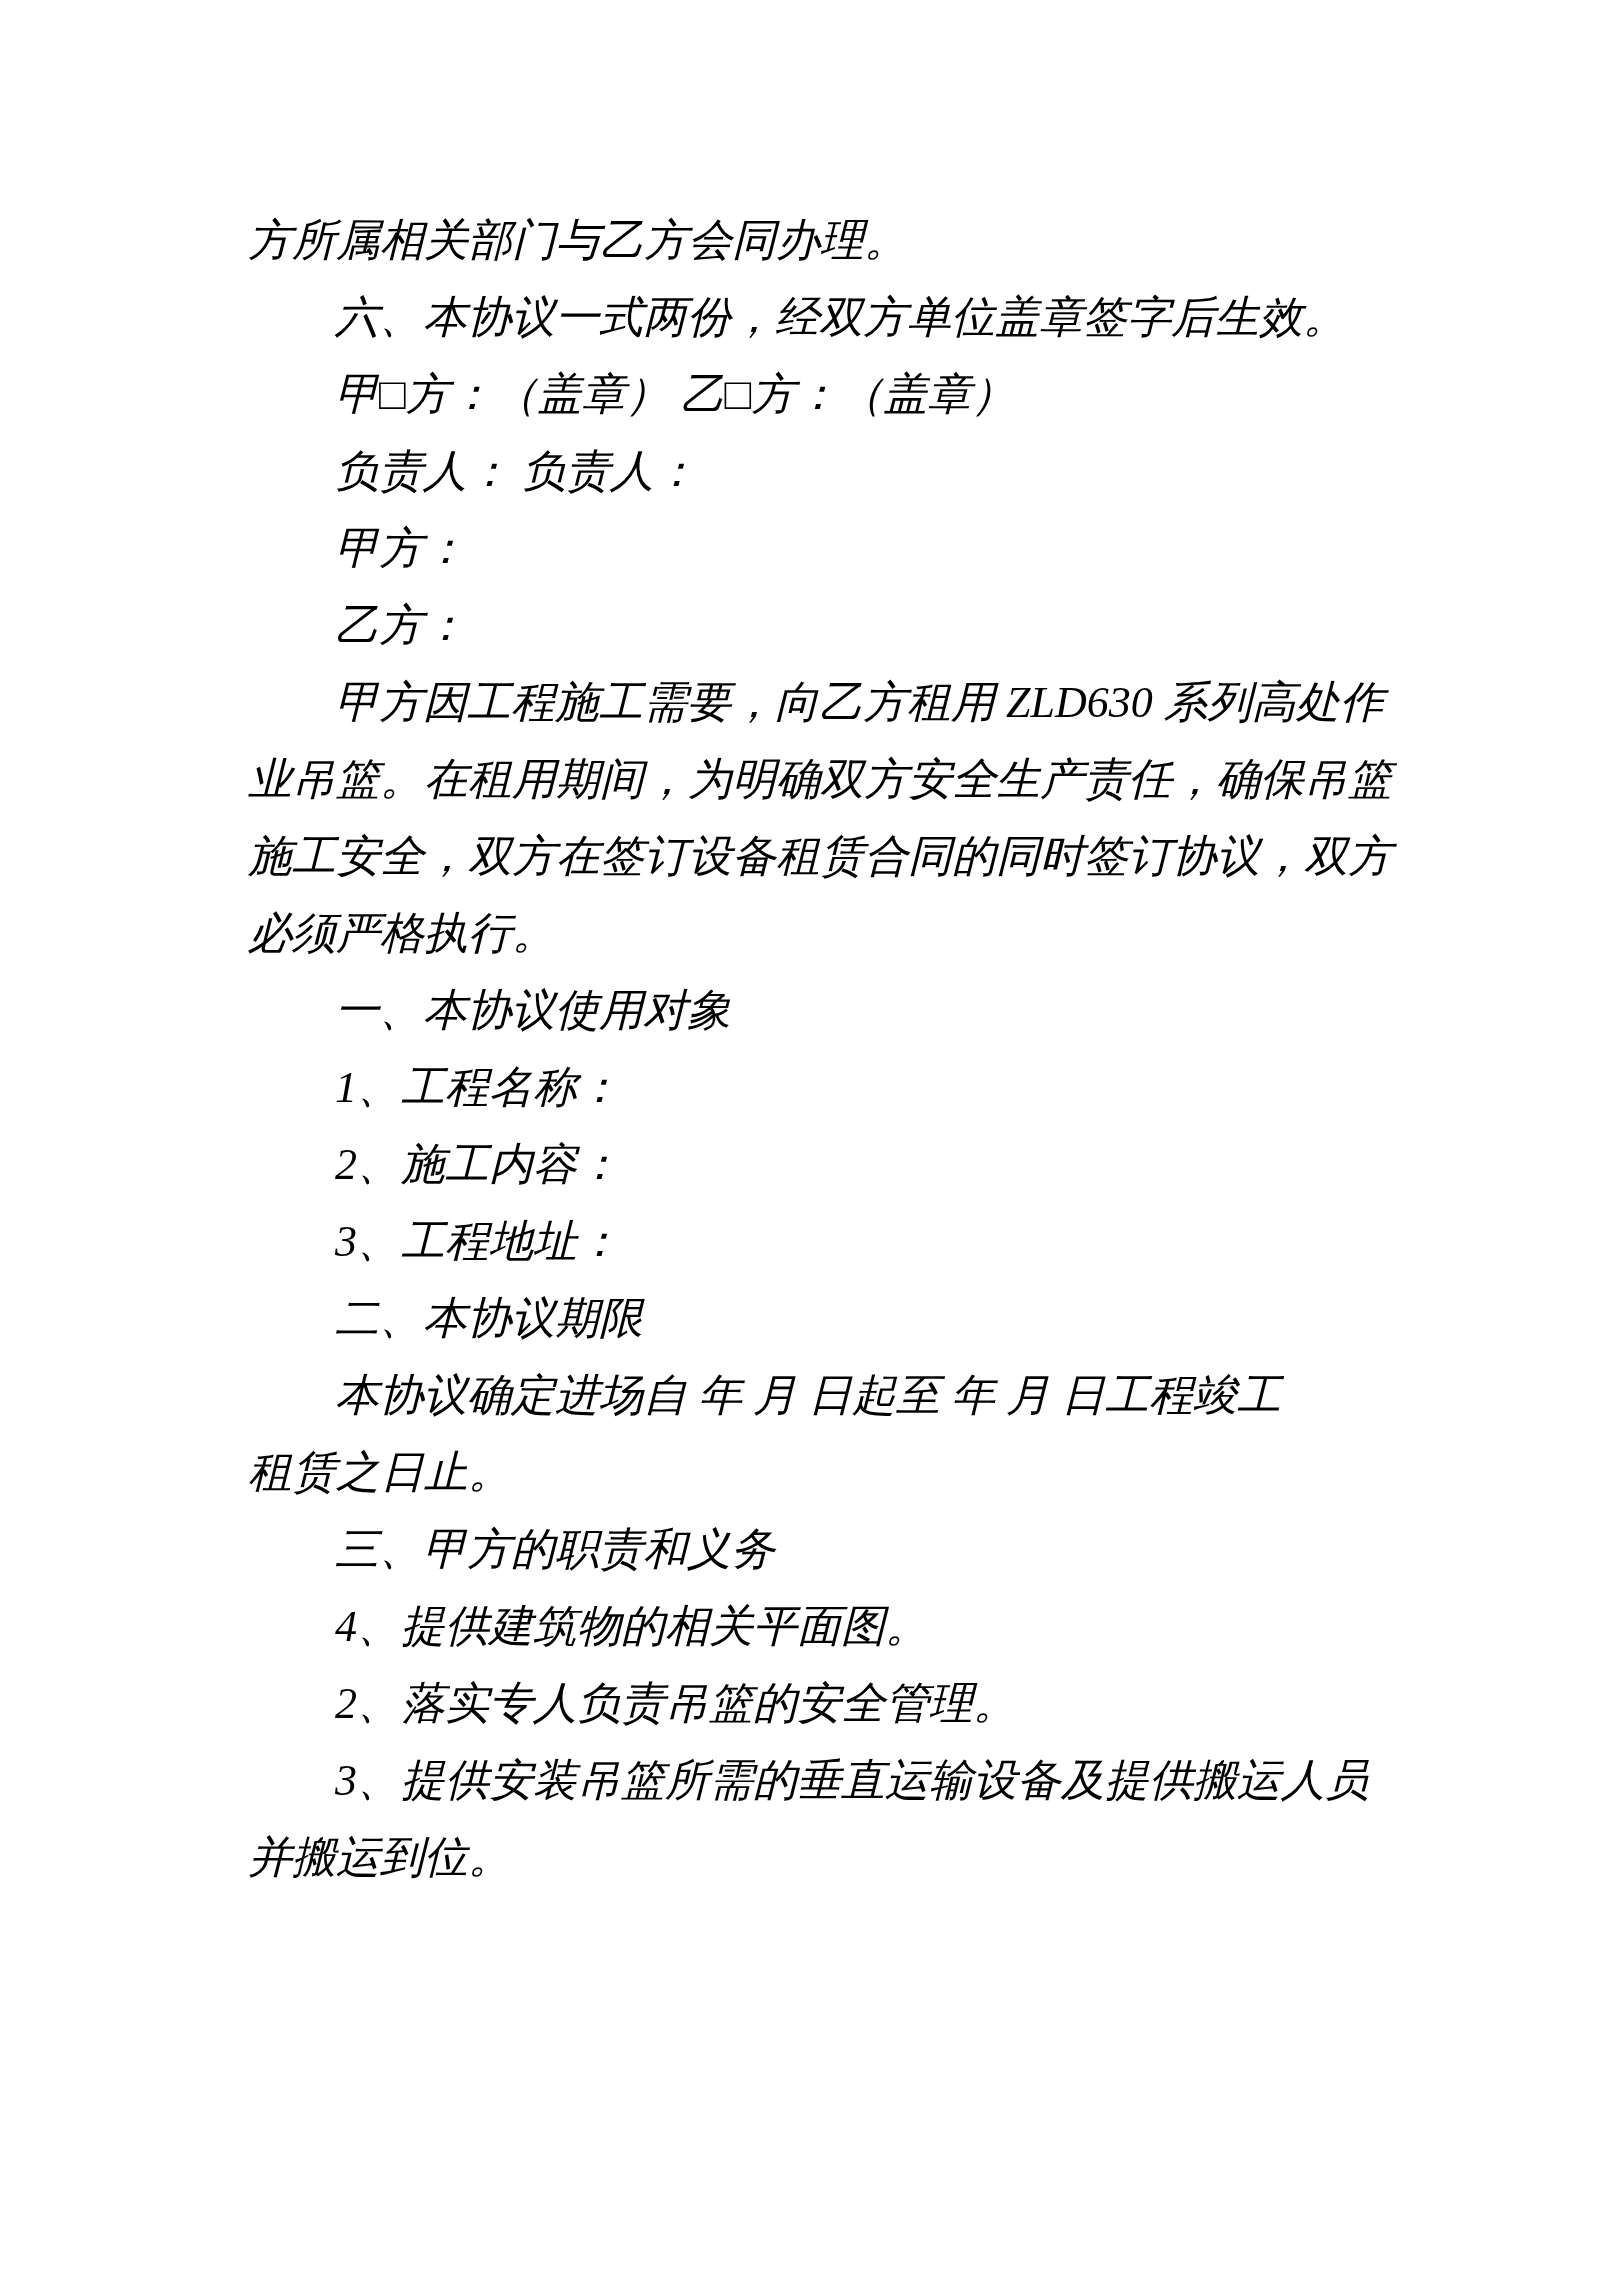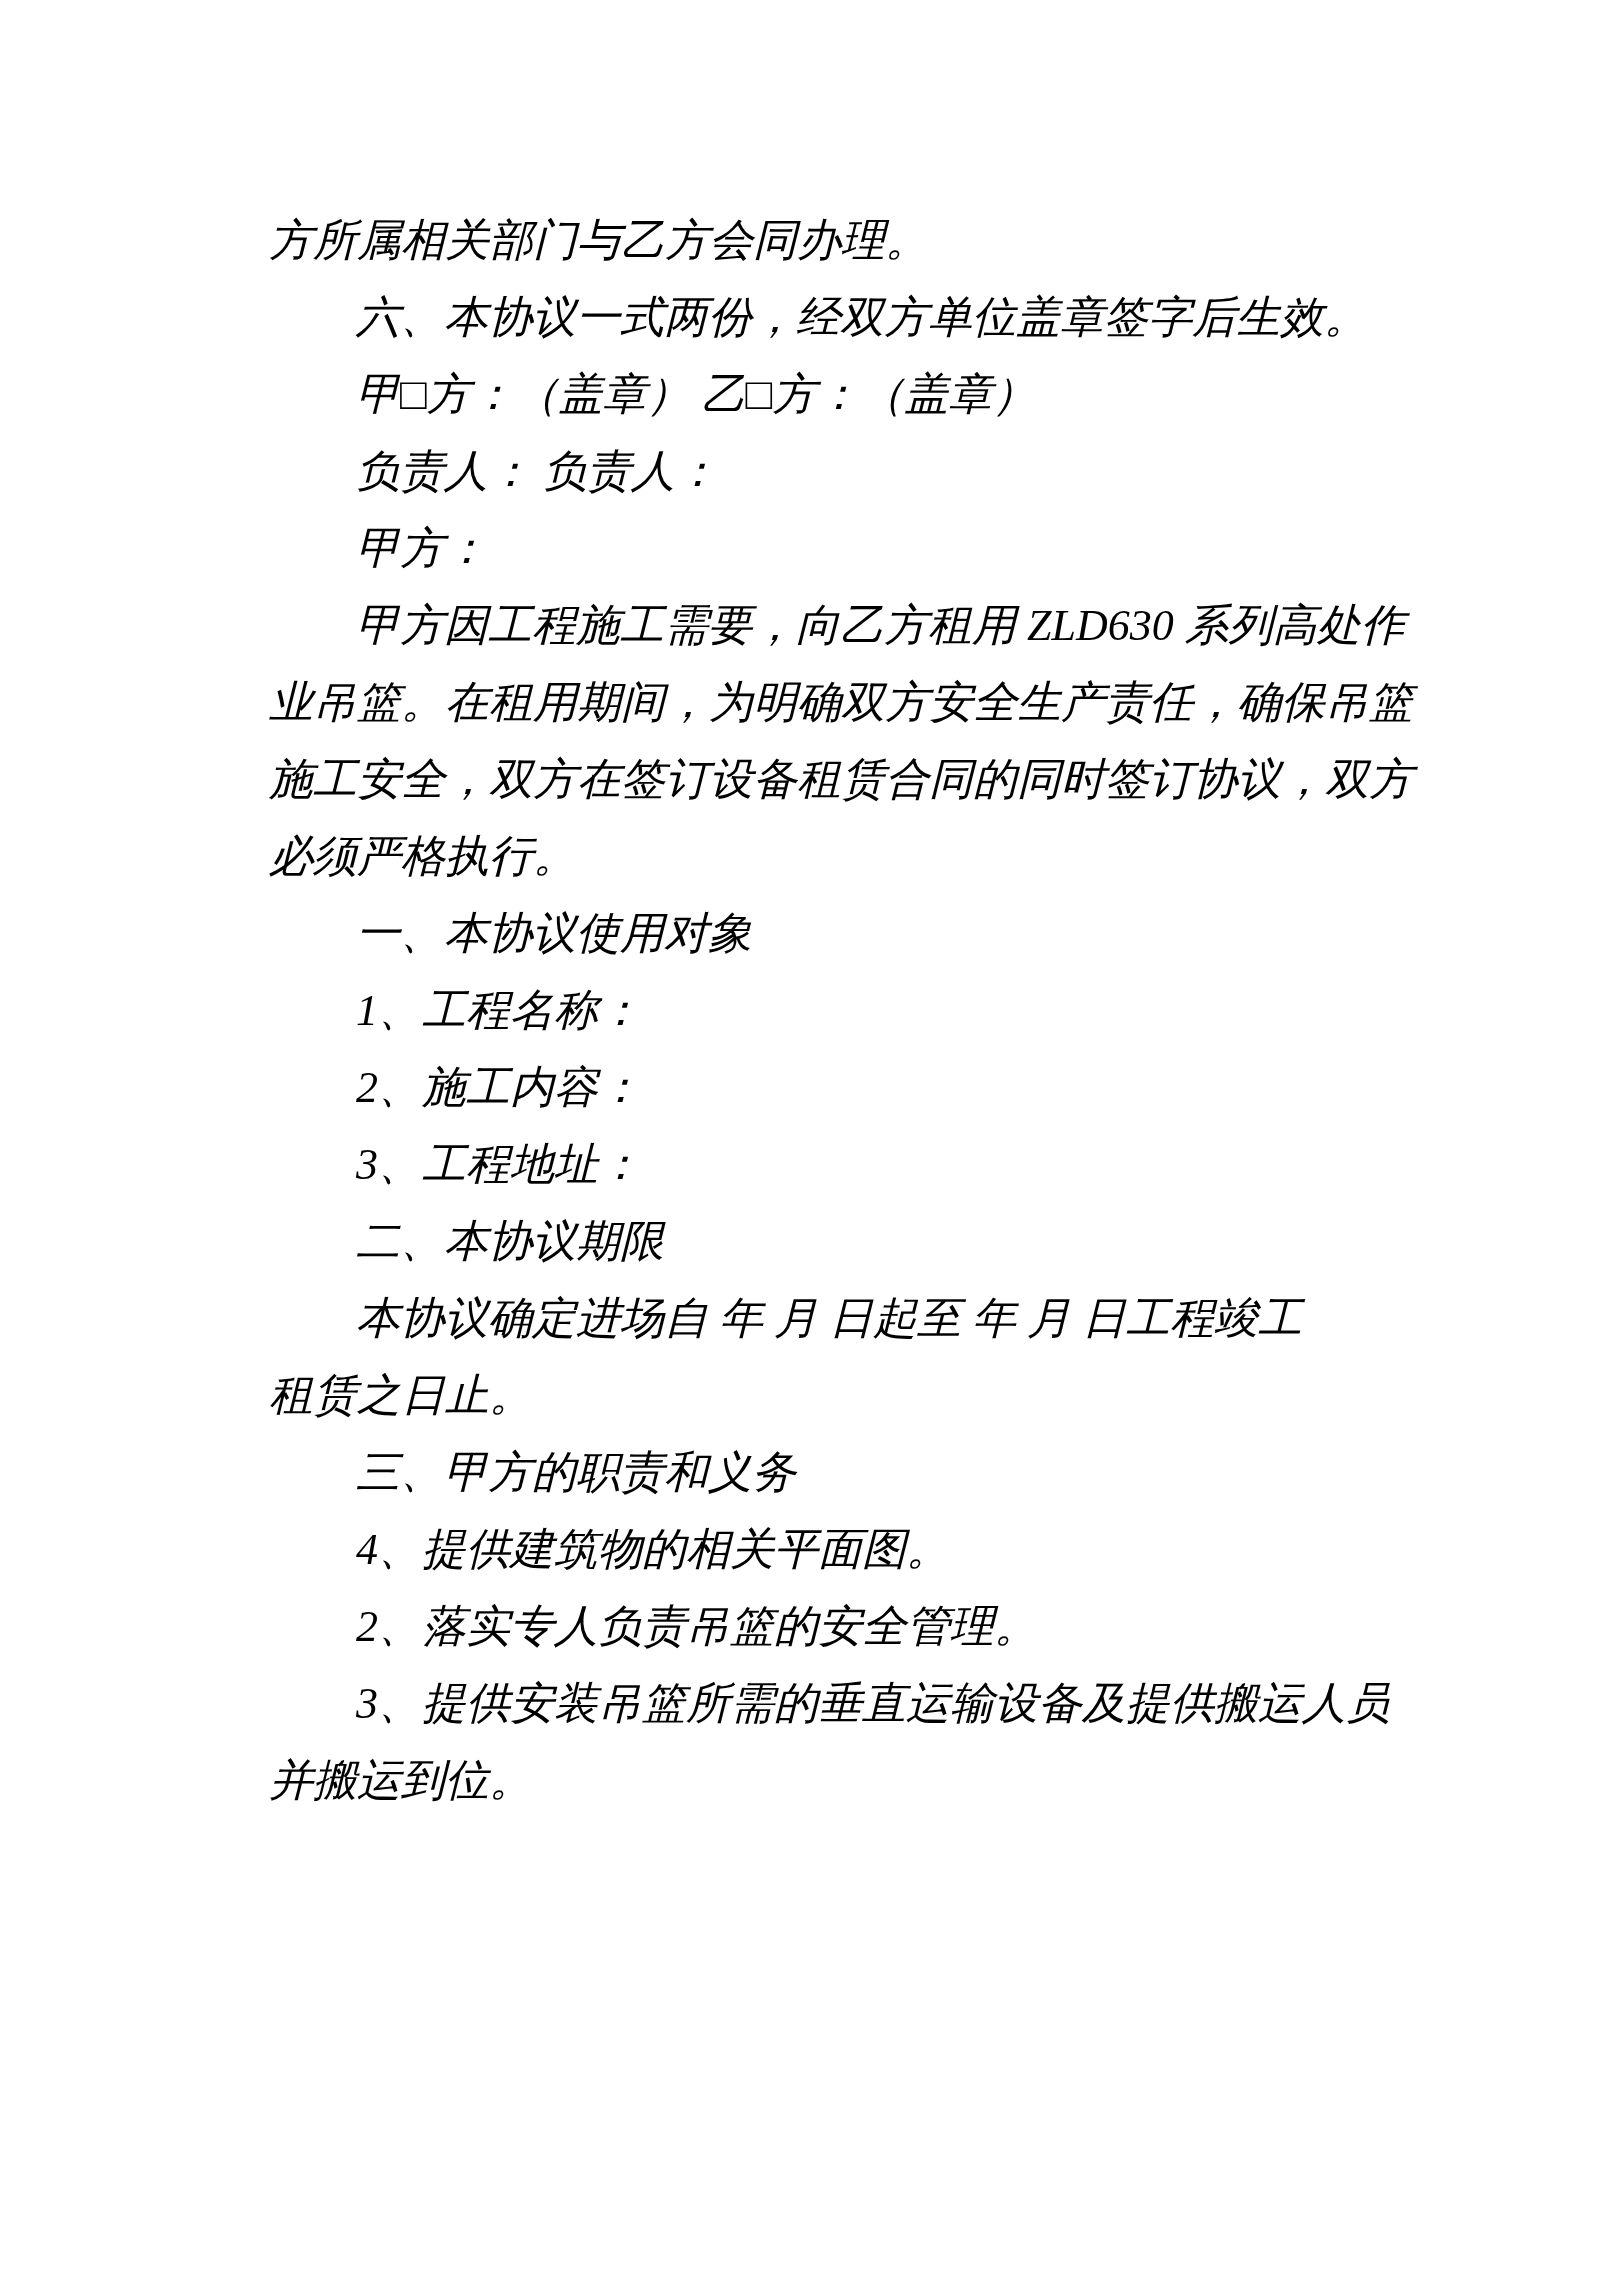--- a/index.html
+++ b/index.html
@@ -19,40 +19,40 @@
     left: 248px;
     top: 202px;
     width: 1140px;
     color: #000000;
     font-family: "Liberation Serif", "DejaVu Serif", serif;
     font-style: italic;
     font-weight: normal;
     font-size: 44px;
     line-height: 77px;
     letter-spacing: 0px;
-    margin-left: 21px;
   }
   .line {
     height: 77px;
     white-space: pre;
   }
   .line.ind {
     padding-left: 87px;
   }
 </style>
 </head>
 <body>
 
 <div class="page" style="background: rgb(255, 255, 255);">
   <div class="content" style="color: rgb(0, 0, 0);">
     <div class="line">方所属相关部门与乙方会同办理。</div>
     <div class="line ind">六、本协议一式两份，经双方单位盖章签字后生效。</div>
     <div class="line ind">甲□方：（盖章） 乙□方：（盖章）</div>
     <div class="line ind">负责人： 负责人：</div>
     <div class="line ind">甲方：</div>
+    <div class="line ind">乙方：</div>
     <div class="line ind">甲方因工程施工需要，向乙方租用 ZLD630 系列高处作</div>
     <div class="line">业吊篮。在租用期间，为明确双方安全生产责任，确保吊篮</div>
     <div class="line">施工安全，双方在签订设备租赁合同的同时签订协议，双方</div>
     <div class="line">必须严格执行。</div>
     <div class="line ind">一、本协议使用对象</div>
     <div class="line ind">1、工程名称：</div>
     <div class="line ind">2、施工内容：</div>
     <div class="line ind">3、工程地址：</div>
     <div class="line ind">二、本协议期限</div>
     <div class="line ind">本协议确定进场自 年 月 日起至 年 月 日工程竣工</div>

